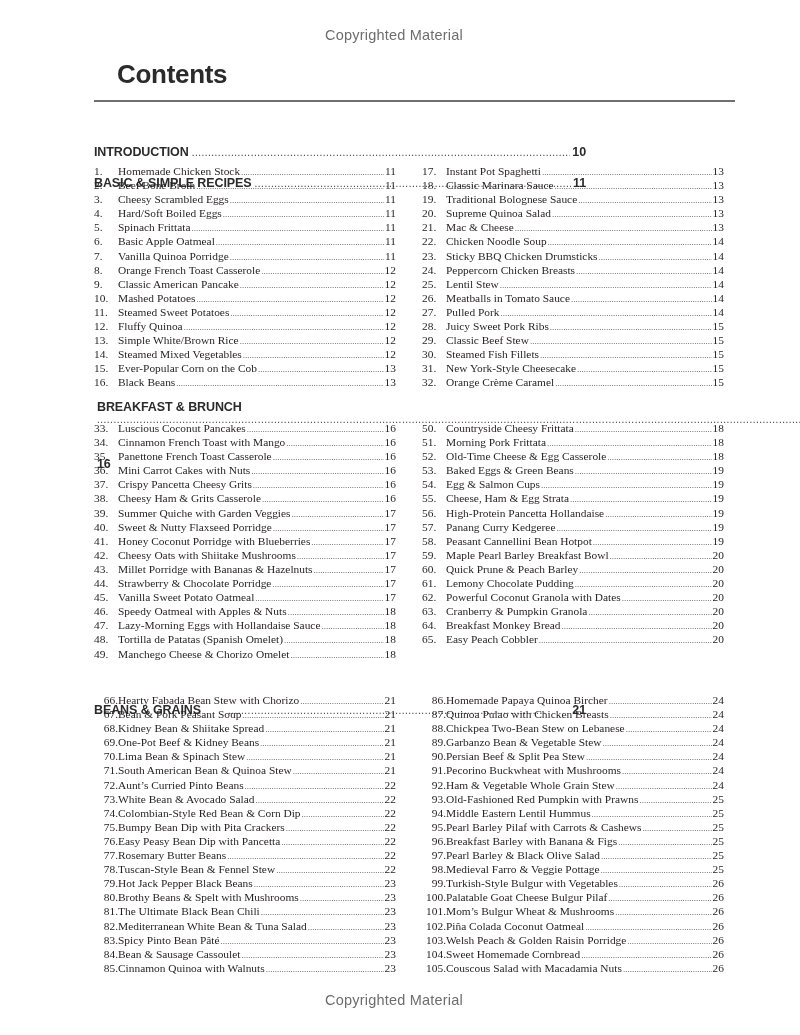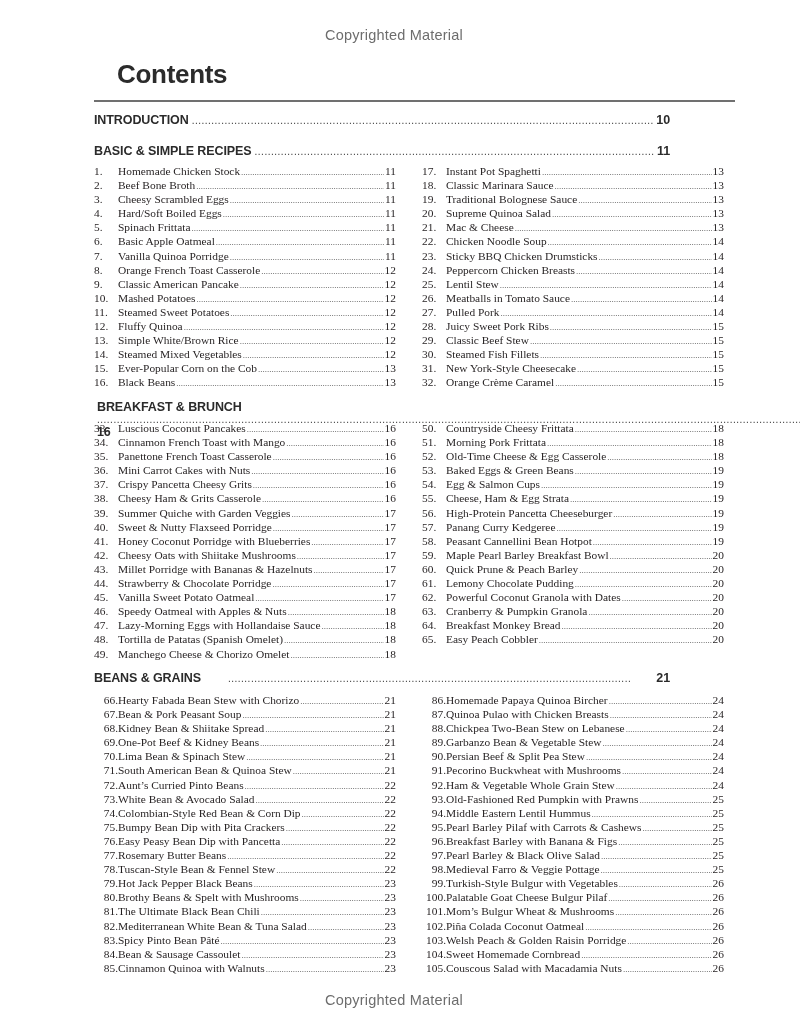--- a/index.html
+++ b/index.html
@@ -2,25 +2,25 @@
 <html><head>
 <meta charset="utf-8">
 <style>
   html, body { margin: 0; padding: 0; background: #ffffff; }
   body { width: 800px; height: 1035px; position: relative; overflow: hidden; color: #231f20; }
   .watermark { position: absolute; left: 0; width: 788px; text-align: center; font-family: "Liberation Sans", sans-serif; font-size: 14.5px; color: #6d6d6d; letter-spacing: 0.2px; }
   .wm-top { top: 27px; }
   .wm-bottom { top: 992px; }
   .title { position: absolute; left: 94px; top: 59px; font-family: "Liberation Sans", sans-serif; font-weight: bold; font-size: 26px; color: #2b2b2b; letter-spacing: -0.3px; margin-left: 23px; }
   .rule { position: absolute; left: 94px; top: 100px; width: 641px; height: 2px; background: #707070; }
-  .section { position: absolute; left: 94px; width: 576px; display: flex; align-items: baseline; font-family: "Liberation Sans", sans-serif; font-weight: bold; font-size: 12.5px; color: #2b2b2b; letter-spacing: -0.1px; }
+  .section { position: absolute; left: 94px; width: 492px; display: flex; align-items: baseline; font-family: "Liberation Sans", sans-serif; font-weight: bold; font-size: 12.5px; color: #2b2b2b; letter-spacing: -0.1px; }
   .section .lbl { white-space: nowrap; }
   .section .dots { flex: 1; overflow: hidden; white-space: nowrap; margin: 0 2px 0 3px; font-weight: normal; font-size: 10px; letter-spacing: 0.5px; color: #3a3a3a; }
   .section .dots::before { content: "................................................................................................................................................................................................................................................"; }
-  .section .pg { white-space: nowrap; }
+  .section .pg { white-space: nowrap; margin-top: 32px; }
   .cols { position: absolute; left: 94px; width: 630px; display: flex; justify-content: space-between; }
   .col { width: 302px; }
   .item { display: flex; align-items: baseline; height: 14.1px; font-family: "Liberation Serif", serif; font-size: 11.4px; line-height: 14.1px; color: #231f20; }
   .item .num { width: 24px; flex: none; white-space: nowrap; }
   .item .name { white-space: nowrap; }
   .item .dots { flex: 1; overflow: hidden; white-space: nowrap; margin: 0 1px; font-size: 9px; color: #444; }
   .item .dots::before { content: "..............................................................................................................................................................................................."; }
   .item .pg { white-space: nowrap; }
 </style>
 </head>
@@ -383,21 +383,21 @@
         <span class="pg">19</span>
       </div>
       <div class="item">
         <span class="num">55.</span>
         <span class="name">Cheese, Ham &amp; Egg Strata</span>
         <span class="dots"></span>
         <span class="pg">19</span>
       </div>
       <div class="item">
         <span class="num">56.</span>
-        <span class="name">High-Protein Pancetta Cheeseburger</span>
+        <span class="name">High-Protein Pancetta Hollandaise</span>
         <span class="dots"></span>
         <span class="pg">19</span>
       </div>
       <div class="item">
         <span class="num">57.</span>
         <span class="name">Panang Curry Kedgeree</span>
         <span class="dots"></span>
         <span class="pg">19</span>
       </div>
       <div class="item">

